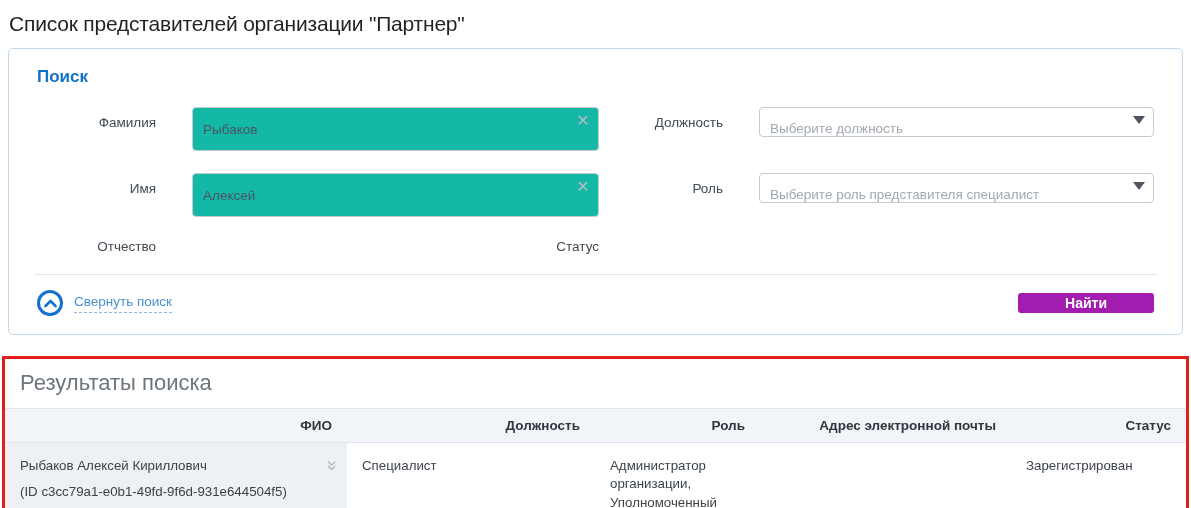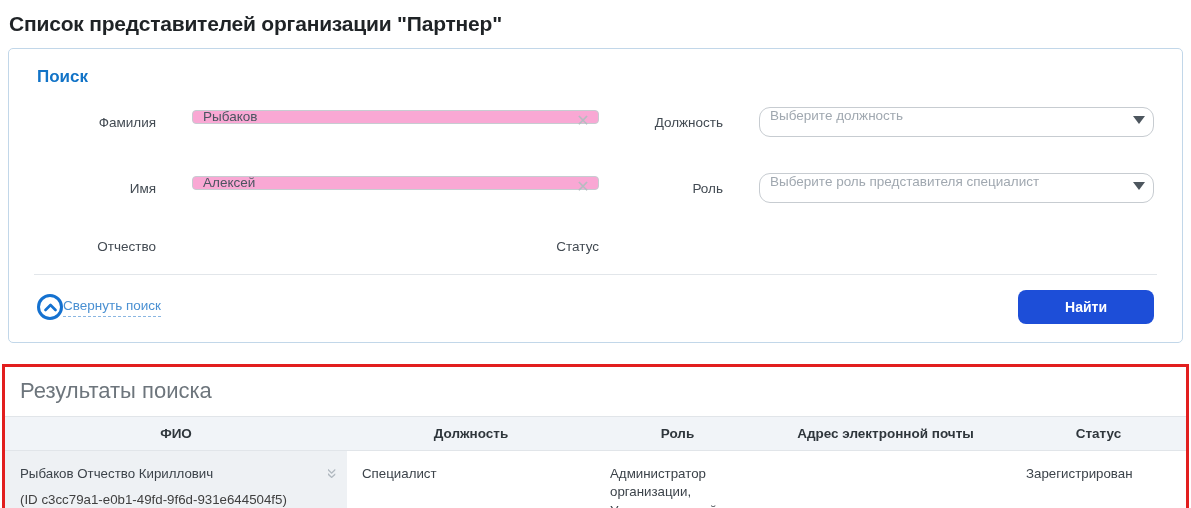--- a/index.html
+++ b/index.html
@@ -1,85 +1,85 @@
 <!DOCTYPE html>
 <html lang="ru"><head>
 <meta charset="utf-8">
 <style>
   * { box-sizing: border-box; margin: 0; padding: 0; }
   html, body { width: 1191px; background: #ffffff; font-family: "Liberation Sans", "DejaVu Sans", sans-serif; }
   body { padding: 0; color: #3c434a; }
 
   .page-title {
-    font-size: 21px; font-weight: bold; color: #1f2326;
+    font-size: 21px; font-weight: normal; color: #1f2326;
     margin: 12px 0 12px 9px; letter-spacing: -0.2px;
   }
 
   
   .search-panel {
     margin: 0 8px; border: 1px solid #c2d7e9; border-radius: 5px;
     background: #fff; padding: 16px 28px 18px 28px;
   }
   .search-title { color: #1173c7; font-size: 17px; font-weight: bold; margin: 2px 0 20px 0; }
 
   .form-grid {
     display: grid;
     grid-template-columns: 119px 407px 1fr 395px;
     column-gap: 13px; row-gap: 11px;
     align-items: center;
     gap: 36px;
   }
   .f-label { text-align: right; font-size: 13.5px; color: #424a52; white-space: nowrap; }
   .input-wrap, .select-wrap { position: relative; height: 30px; }
   .text-input {
-    width: 100%; height: 14px; border: 1px solid #c7ccd1; border-radius: 4px;
+    width: 100%; height: 44px; border: 1px solid #c7ccd1; border-radius: 4px;
     padding: 0 30px 0 10px; font-size: 13.5px; color: #4a5560;
-    font-family: "Liberation Sans", sans-serif; background: #f9a8d4; outline: none;
+    font-family: "Liberation Sans", sans-serif; background: #14b8a6; outline: none;
   }
   .text-input::placeholder { color: #a0a8b0; }
   .clear-x {
     position: absolute; right: 8px; top: 6px; width: 16px; height: 16px;
     color: #b6bcc1; font-size: 16px; line-height: 16px; text-align: center; cursor: pointer;
   }
   .select-box {
-    width: 100%; height: 30px; border: 1px solid #c7ccd1; border-radius: 11px;
-    background: #fff; display: flex; align-items: flex-start; padding: 0 30px 0 10px;
+    width: 100%; height: 30px; border: 1px solid #c7ccd1; border-radius: 4px;
+    background: #fff; display: flex; align-items: flex-end; padding: 0 30px 0 10px;
     cursor: pointer;
   }
   .select-placeholder { color: #a0a8b0; font-size: 13.5px; overflow: hidden; white-space: nowrap; }
   .select-arrow {
     position: absolute; right: 9px; top: 9px; width: 0; height: 0;
     border-left: 6px solid transparent; border-right: 6px solid transparent;
     border-top: 8px solid #4d565e;
   }
 
   .search-divider { border: none; border-top: 1px solid #e2e6ea; margin: 20px -3px 0 -3px; }
   .search-footer { display: flex; justify-content: space-between; align-items: center; margin-top: 15px; }
-  .collapse-ctl { display: flex; align-items: center; cursor: pointer; }
+  .collapse-ctl { display: flex; align-items: center; gap: 11px; cursor: pointer; }
   .collapse-circle {
     width: 26px; height: 26px; border-radius: 50%; border: 3px solid #1471d0;
     display: flex; align-items: center; justify-content: center; background: #fff;
   }
   .collapse-link {
     color: #4a90d2; font-size: 13.5px; padding-bottom: 3px;
     border-bottom: 1px dashed #8ab6e2;
   }
   .find-btn {
-    min-width: 136px; height: 34px; background: #1d4ed8; color: #ffffff;
-    border: none; border-radius: 8px; font-size: 14px; font-weight: bold;
+    min-width: 136px; height: 20px; background: #a21caf; color: #ffffff;
+    border: none; border-radius: 3px; font-size: 14px; font-weight: bold;
     font-family: "Liberation Sans", sans-serif; cursor: pointer; padding: 0 34px;
   }
 
   
   .results-panel { margin: 21px 2px 2px 2px; border: 3px solid #e21e1e; background: #fff; }
   .results-title { color: #6d757c; font-size: 22px; font-weight: normal; margin: 11px 15px 12px 15px; }
 
   table.results { width: 100%; border-collapse: collapse; table-layout: fixed; }
   table.results th {
-    background: #f1f4f8; text-align: center; font-size: 13.5px; font-weight: bold;
+    background: #f1f4f8; text-align: right; font-size: 13.5px; font-weight: bold;
     color: #2f363c; padding: 9px 15px; border-top: 1px solid #e1e5e9;
     border-bottom: 1px solid #e1e5e9; white-space: nowrap; overflow: hidden;
   }
   table.results td {
     vertical-align: top; padding: 14px 15px; font-size: 13.3px; color: #3c434a;
     line-height: 1.38;
   }
   td.cell-fio { background: #eef1f4; position: relative; padding-right: 34px; }
   .fio-name { margin-bottom: 8px; }
   .fio-id { color: #404040; }
@@ -159,21 +159,21 @@
         <th>ФИО</th>
         <th>Должность</th>
         <th>Роль</th>
         <th>Адрес электронной почты</th>
         <th>Статус</th>
       </tr>
     </thead>
     <tbody>
       <tr class="data-row">
         <td class="cell-fio">
-          <div class="fio-name">Рыбаков Отчество Кириллович</div>
+          <div class="fio-name">Рыбаков Алексей Кириллович</div>
           <div class="fio-id">(ID c3cc79a1-e0b1-49fd-9f6d-931e644504f5)</div>
           <span class="row-expand">»</span>
         </td>
         <td>Специалист</td>
         <td>Администратор организации, Уполномоченный специалист организации</td>
         <td></td>
         <td>Зарегистрирован</td>
       </tr>
     </tbody>
   </table>

